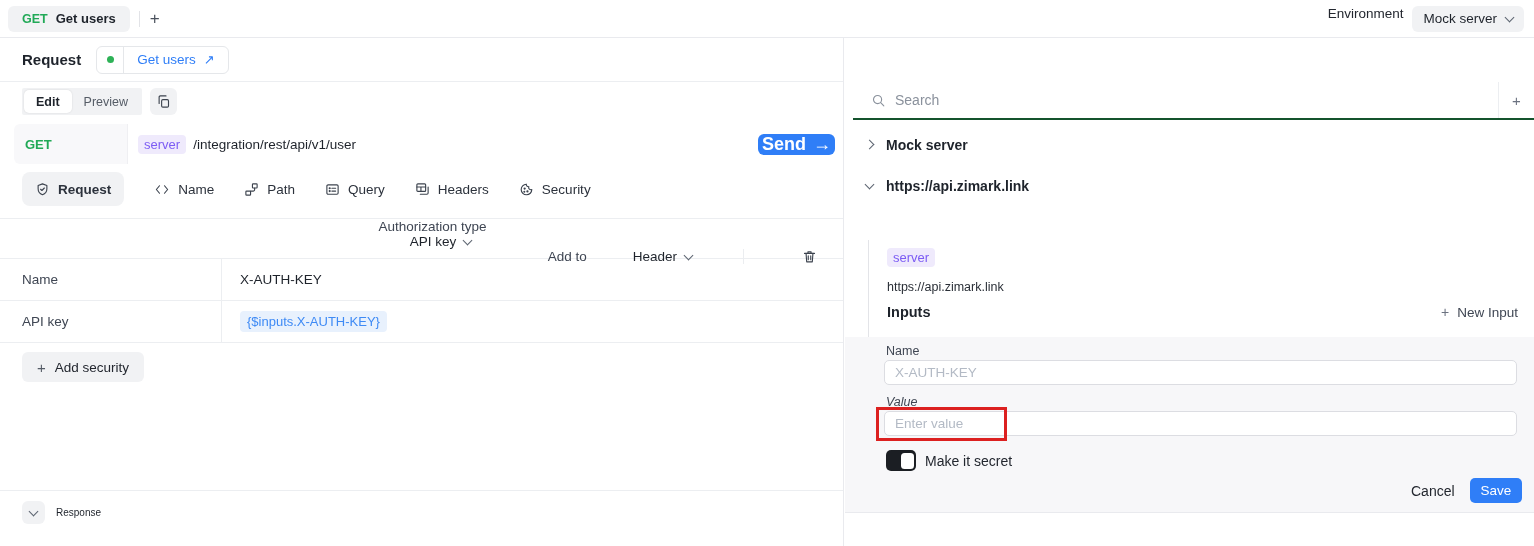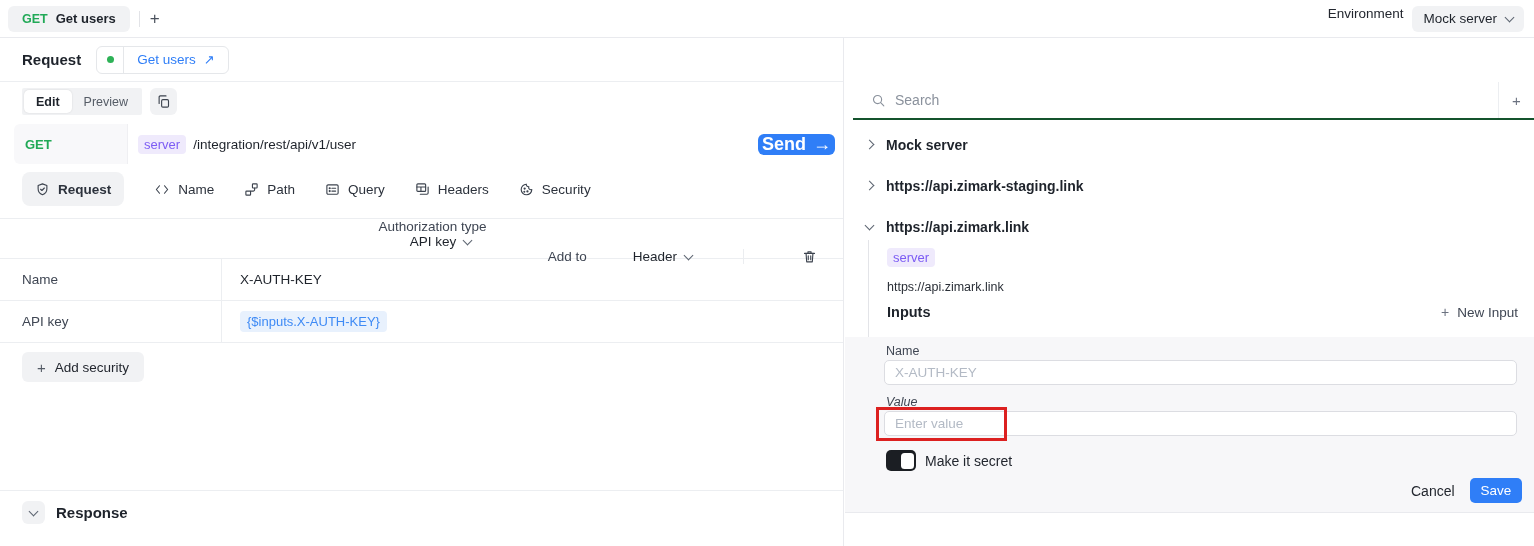--- a/index.html
+++ b/index.html
@@ -63,21 +63,21 @@
   .kv-key { width:222px; padding-left:22px; color:#3f4653; border-right:1px solid #eceef1; display:flex; align-items:center; }
   .kv-val { padding-left:18px; display:flex; align-items:center; color:#1e232b; }
   .input-badge { background:#e8f1fd; color:#3e8af5; padding:3px 7px; border-radius:4px; font-size:13px; }
 
   .add-sec { position:absolute; top:314px; left:22px; height:30px; background:#f1f2f4; border:none; border-radius:6px; display:flex; align-items:center; gap:9px; padding:0 15px; font-size:13.5px; color:#23272f; font-family:inherit; cursor:pointer; }
   .add-sec .plus { color:#555c66; font-size:15px; }
 
   .resp-sep { position:absolute; top:452px; left:0; right:0; height:1px; background:#eceef1; }
   .resp-row { position:absolute; top:463px; left:22px; display:flex; align-items:center; gap:11px; }
   .resp-chev { width:23px; height:23px; background:#f1f2f4; border-radius:6px; display:flex; align-items:center; justify-content:center; }
-  .resp-title { font-weight:700; font-size:15px; }
+  .resp-title { font-weight:400; font-size:10px; }
 
   
   .right { position:absolute; left:845px; top:38px; width:689px; height:508px; background:#fff; }
   .rheader { position:absolute; top:0; left:0; right:0; height:44px; border-bottom:1px solid #eceef1; }
   .hist-tab { position:absolute; left:26px; top:0; height:44px; display:flex; align-items:center; font-size:14.5px; color:#4b5563; }
   .envs-tab { position:absolute; left:97px; top:8px; height:28px; display:flex; align-items:center; padding:0 16px; background:#f1f2f4; border-radius:6px; font-size:14.5px; color:#1e232b; font-weight:500; }
   .envs-underline { position:absolute; left:99px; top:41px; width:120px; height:2.5px; background:#33363c; }
   .collapse-btn { position:absolute; right:12px; top:10px; width:24px; height:24px; display:flex; align-items:center; justify-content:center; color:#3c434e; }
 
   .search-row { position:absolute; top:44px; left:8px; right:0; height:38px; border-bottom:2px solid #14532d; display:flex; align-items:center; }
@@ -307,24 +307,20 @@
       <input class="search-input" type="text" placeholder="Search" style="">
       <div class="plus-cell">+</div>
     </div>
 
     <div class="tree">
       <div class="tree-item">
         <span class="chev"></span>
         <span>Mock server</span>
       </div>
       <div class="tree-item">
-        <span class="chev"></span>
-        <span>https://api.zimark-staging.link</span>
-      </div>
-      <div class="tree-item">
         <span class="chev down"></span>
         <span>https://api.zimark.link</span>
       </div>
     </div>
 
     <div class="indent-line"></div>
 
     <span class="srv-badge detail-badge">server</span>
     <div class="detail-url">https://api.zimark.link</div>
 

